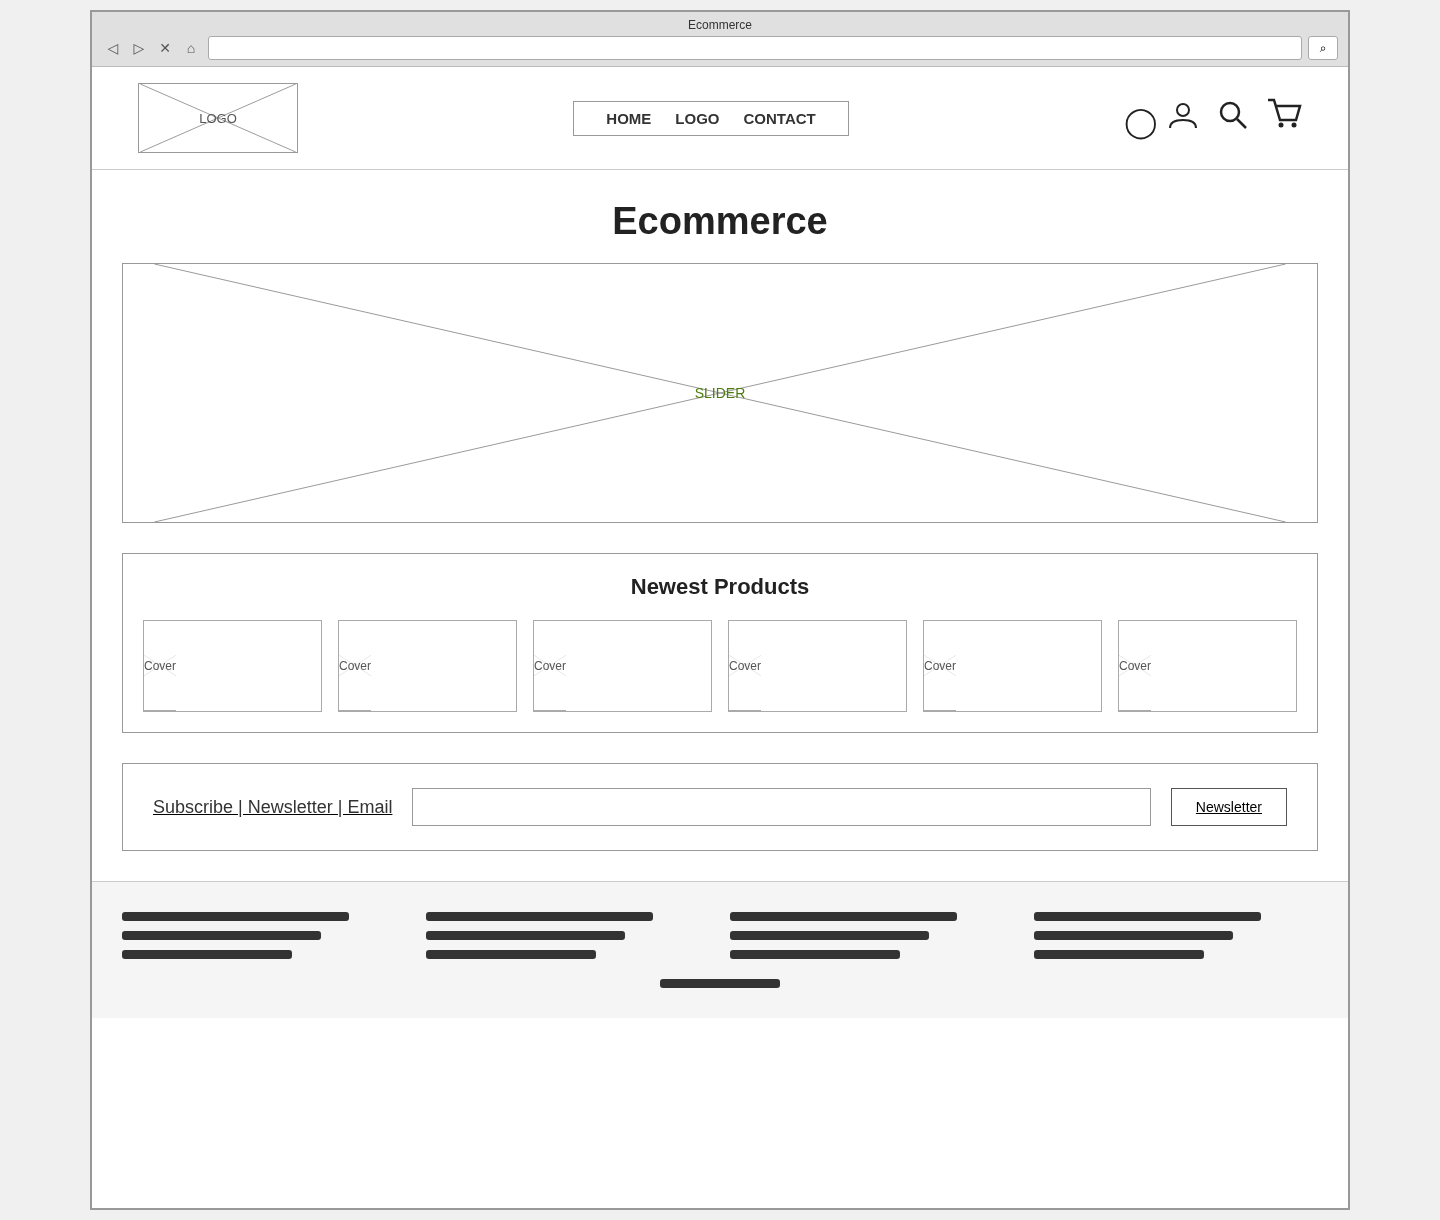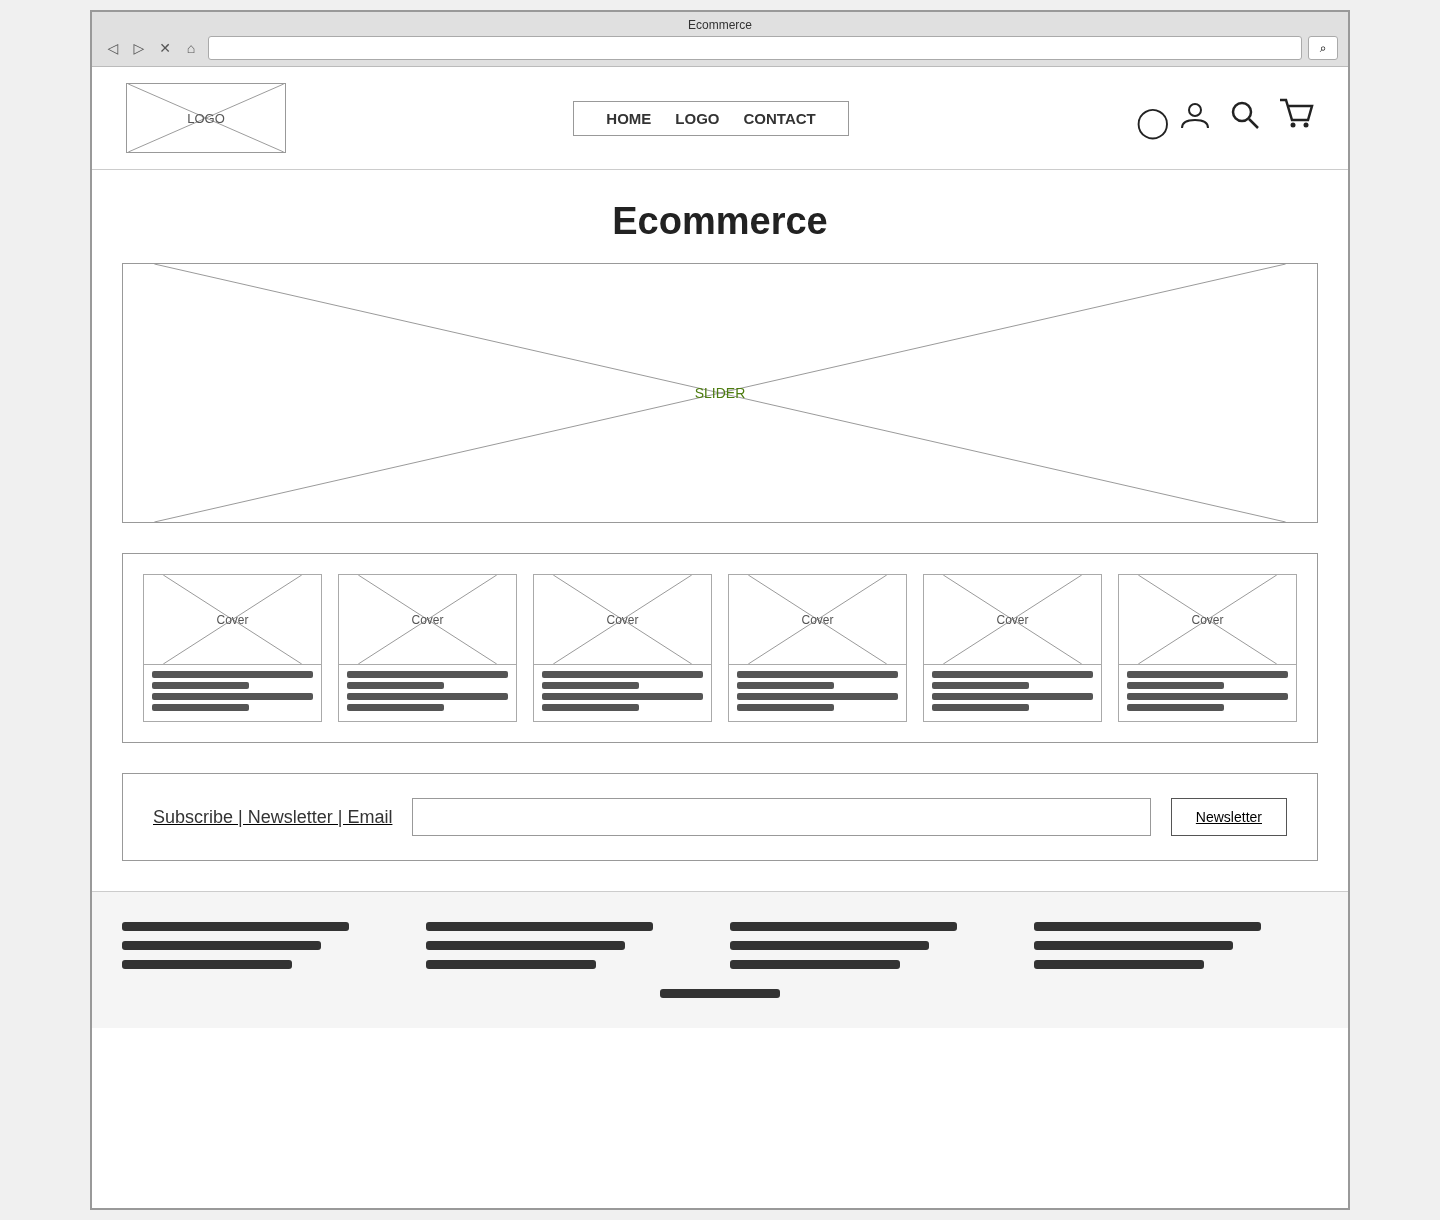--- a/index.html
+++ b/index.html
@@ -89,21 +89,21 @@
       flex: 1;
       background: #fff;
       overflow-y: auto;
     }
 
     
     .site-header {
       display: flex;
       align-items: center;
       justify-content: space-between;
-      padding: 16px 34px;
+      padding: 16px 46px;
       border-bottom: 1px solid #ccc;
     }
 
     .logo-box {
       width: 160px;
       height: 70px;
       border: 1px solid #999;
       position: relative;
       display: flex;
       align-items: center;
@@ -203,21 +203,21 @@
 
     .products-grid {
       display: flex;
       gap: 16px;
       justify-content: space-between;
     }
 
     .product-card {
       flex: 1;
       display: flex;
-      flex-direction: column;
+      flex-direction: row;
       border: 1px solid #aaa;
     }
 
     .product-cover {
       position: relative;
       height: 90px;
       border-bottom: 1px solid #aaa;
       display: flex;
       align-items: center;
       justify-content: center;
@@ -396,20 +396,21 @@
 
     <div class="slider-section">
       <svg viewBox="0 0 1140 260" xmlns="http://www.w3.org/2000/svg">
         <line x1="0" y1="0" x2="1140" y2="260" stroke="#999" stroke-width="1"></line>
         <line x1="1140" y1="0" x2="0" y2="260" stroke="#999" stroke-width="1"></line>
       </svg>
       <span class="slider-label">SLIDER</span>
     </div>
 
     <div class="products-section">
+      <div class="products-title">Newest Products</div>
       <div class="products-grid">
 
         <div class="product-card">
           <div class="product-cover">
             <svg viewBox="0 0 140 90" xmlns="http://www.w3.org/2000/svg">
               <line x1="0" y1="0" x2="140" y2="90" stroke="#999" stroke-width="1"></line>
               <line x1="140" y1="0" x2="0" y2="90" stroke="#999" stroke-width="1"></line>
             </svg>
             <span class="product-cover-label">Cover</span>
           </div>

